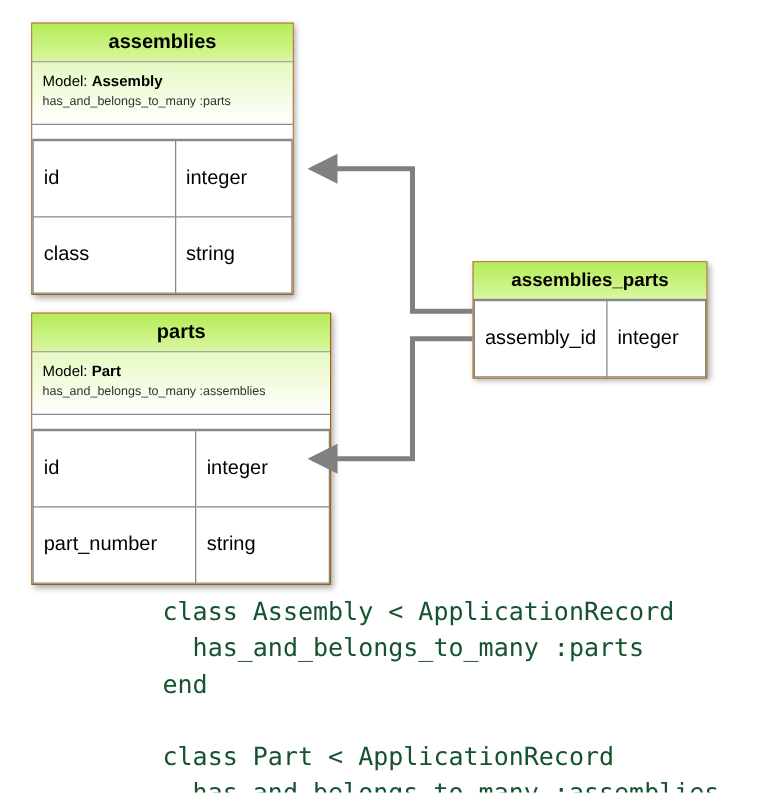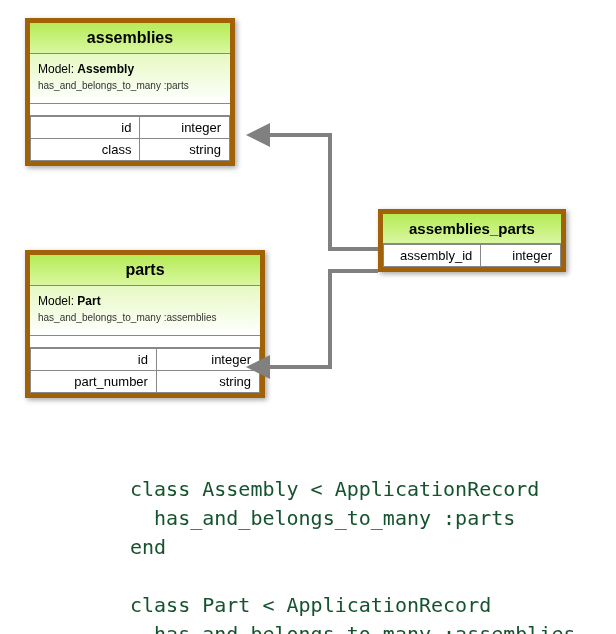--- a/index.html
+++ b/index.html
@@ -12,21 +12,21 @@
     font-family: Helvetica, Arial, sans-serif;
     position: relative;
   }
   .canvas {
     position: relative;
     width: 616px;
     height: 634px;
   }
   .tbl {
     position: absolute;
-    border: 5px solid #a16207;
+    border: 1px solid #a16207;
     background: #fff;
     box-shadow: 2px 2px 5px rgba(0,0,0,0.35);
   }
   .tbl-header {
     text-align: center;
     font-weight: bold;
     font-size: 16px;
     padding: 6px 4px;
     background: linear-gradient(#b5ec55, #d9f7a1);
     border-bottom: 1px solid #888;
@@ -44,23 +44,22 @@
   .tbl-spacer {
     height: 12px;
     border-bottom: 1px solid #888;
     background: #fff;
   }
   .tbl-cols { display: table; width: 100%; border-collapse: collapse; }
   .tbl-row { display: table-row; }
   .tbl-cell {
     display: table-cell;
     border: 1px solid #888;
-    padding: 3px 8px;
-    font-size: 13px;
-    text-align: right;
+    padding: 21px 8px;
+    font-size: 16px;
   }
   .tbl-cell.cname { width: 55%; }
   .tbl-cell.ctype { width: 45%; }
   .join-tbl .tbl-header { font-size: 15px; }
   svg.arrows {
     position: absolute;
     left: 0; top: 0;
     width: 616px; height: 470px;
     pointer-events: none;
   }

